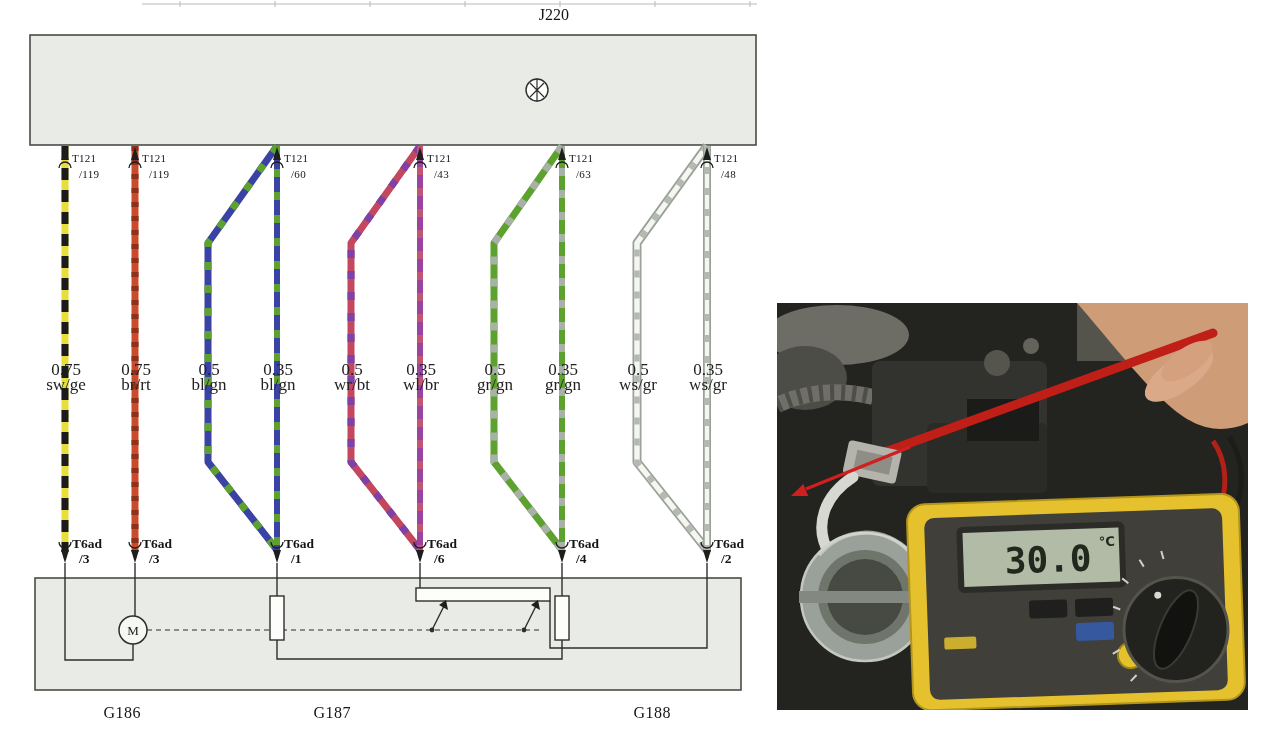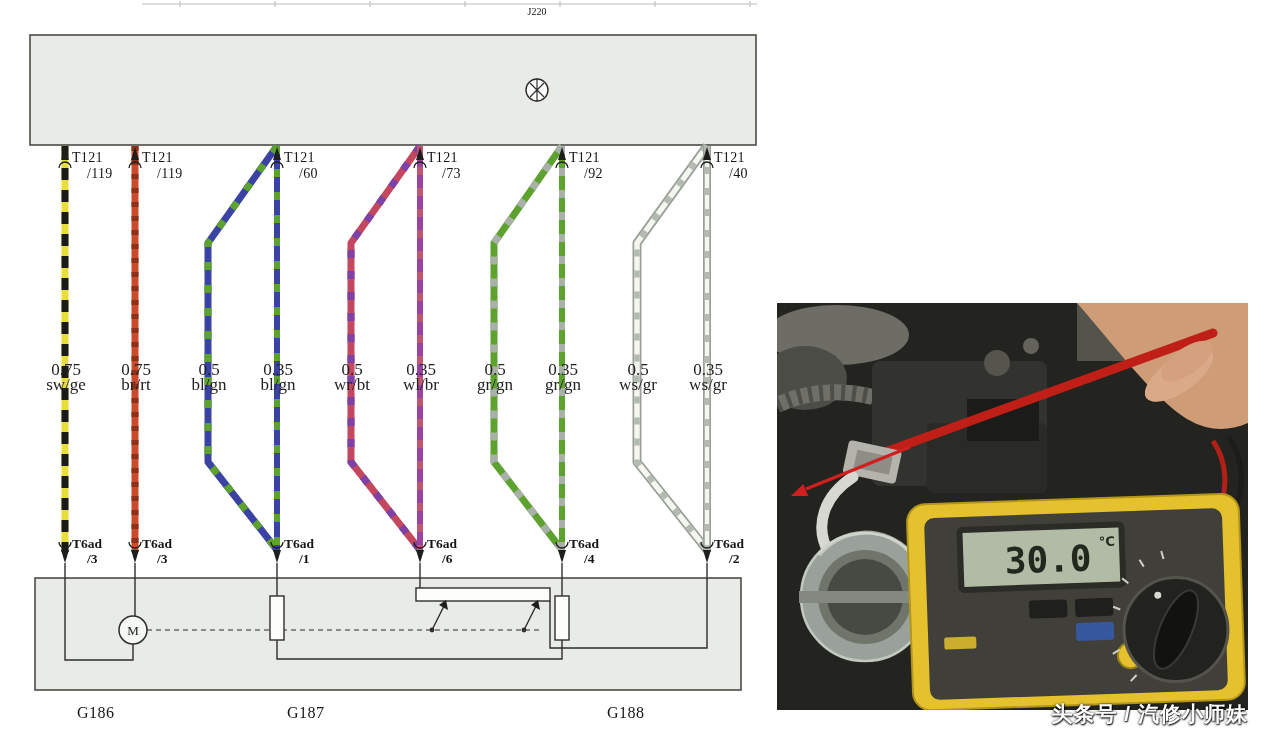--- a/index.html
+++ b/index.html
@@ -1,26 +1,26 @@
 <!DOCTYPE html>
 <html><head>
 <meta charset="utf-8">
 <style>
   html,body{margin:0;padding:0;background:#ffffff;}
   #canvas{position:relative;width:1269px;height:741px;background:#ffffff;overflow:hidden;
           font-family:"Liberation Serif","DejaVu Serif",serif;}
   svg.layer{position:absolute;left:0;top:0;}
   .photo{position:absolute;}
   .lbl{position:absolute;color:#151515;}
-  .tc{font-size:14px;line-height:16px;letter-spacing:.3px;}
+  .tc{font-size:11px;line-height:16px;letter-spacing:.3px;}
   .bc{font-size:13.5px;line-height:15px;font-weight:bold;}
-  .pin{margin-left:15px;display:inline-block;}
+  .pin{margin-left:7px;display:inline-block;}
   .wl{font-size:17px;line-height:15px;text-align:center;width:62px;color:#222;}
-  .g{font-size:16px;width:64px;text-align:left;letter-spacing:.5px;}
-  .jlabel{font-size:10px;width:64px;text-align:center;}
+  .g{font-size:16px;width:64px;text-align:right;letter-spacing:.5px;}
+  .jlabel{font-size:16px;width:64px;text-align:right;}
   .watermark{position:absolute;left:980px;top:700px;width:268px;text-align:right;
              font-family:"Liberation Sans","DejaVu Sans",sans-serif;font-weight:bold;font-size:21px;
              color:#ffffff;letter-spacing:1px;
              text-shadow:0 1px 2px rgba(0,0,0,.85),0 0 3px rgba(0,0,0,.6),1px 1px 1px rgba(0,0,0,.5);}
   
   .box{fill:#e8ebe6;stroke:#4b4b47;stroke-width:1.6;}
   .k{fill:none;stroke:#2e2e2c;stroke-width:1.4;}
   .kd{stroke-dasharray:5 4;stroke-width:1.2;}
   .rbox{fill:#fdfdfb;stroke:#2e2e2c;stroke-width:1.4;}
   .term{fill:none;stroke:#1e1e1c;stroke-width:1.3;}
@@ -178,23 +178,23 @@
         <polygon class="tarr" points="703,550 711,550 707,563"></polygon>
         <path class="k" d="M707,563 L707,578"></path>
     </g>
   </svg>
 
   <div class="lbl jlabel" style="left:505px;top:6px">J220</div>
 
   <div class="lbl tc" style="left:72px;top:150px"><span>T121</span><br><span class="pin">/119</span></div>
   <div class="lbl tc" style="left:142px;top:150px"><span>T121</span><br><span class="pin">/119</span></div>
   <div class="lbl tc" style="left:284px;top:150px"><span>T121</span><br><span class="pin">/60</span></div>
-  <div class="lbl tc" style="left:427px;top:150px"><span>T121</span><br><span class="pin">/73</span></div>
-  <div class="lbl tc" style="left:569px;top:150px"><span>T121</span><br><span class="pin">/92</span></div>
-  <div class="lbl tc" style="left:714px;top:150px"><span>T121</span><br><span class="pin">/40</span></div>
+  <div class="lbl tc" style="left:427px;top:150px"><span>T121</span><br><span class="pin">/43</span></div>
+  <div class="lbl tc" style="left:569px;top:150px"><span>T121</span><br><span class="pin">/63</span></div>
+  <div class="lbl tc" style="left:714px;top:150px"><span>T121</span><br><span class="pin">/48</span></div>
 
   <div class="lbl wl" style="left:35px;top:362px"><span>0.75</span><br><span>sw/ge</span></div>
   <div class="lbl wl" style="left:105px;top:362px"><span>0.75</span><br><span>br/rt</span></div>
   <div class="lbl wl" style="left:178px;top:362px"><span>0.5</span><br><span>bl/gn</span></div>
   <div class="lbl wl" style="left:247px;top:362px"><span>0.35</span><br><span>bl/gn</span></div>
   <div class="lbl wl" style="left:321px;top:362px"><span>0.5</span><br><span>wr/bt</span></div>
   <div class="lbl wl" style="left:390px;top:362px"><span>0.35</span><br><span>wl/br</span></div>
   <div class="lbl wl" style="left:464px;top:362px"><span>0.5</span><br><span>gr/gn</span></div>
   <div class="lbl wl" style="left:532px;top:362px"><span>0.35</span><br><span>gr/gn</span></div>
   <div class="lbl wl" style="left:607px;top:362px"><span>0.5</span><br><span>ws/gr</span></div>
@@ -274,15 +274,14 @@
     </g>
   </svg>
 
   <svg class="layer" width="1269" height="741" viewBox="0 0 1269 741" style="pointer-events:none">
     <g>
       <path d="M910,447 L806,489" stroke-width="3.5" fill="none" stroke="#cf1f1f"></path>
       <polygon points="791,496 803.3,483.9 808.3,495.9" fill="#cf1f1f"></polygon>
     </g>
   </svg>
 
-  <div class="watermark">头条号 / 汽修小师妹</div>
 
 </div>
 
 </body></html>

